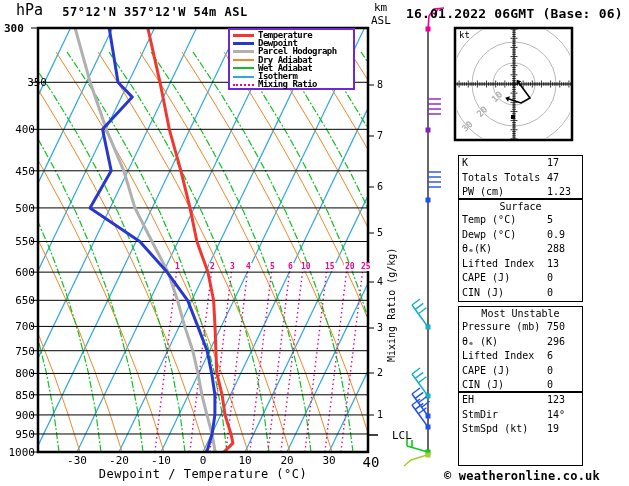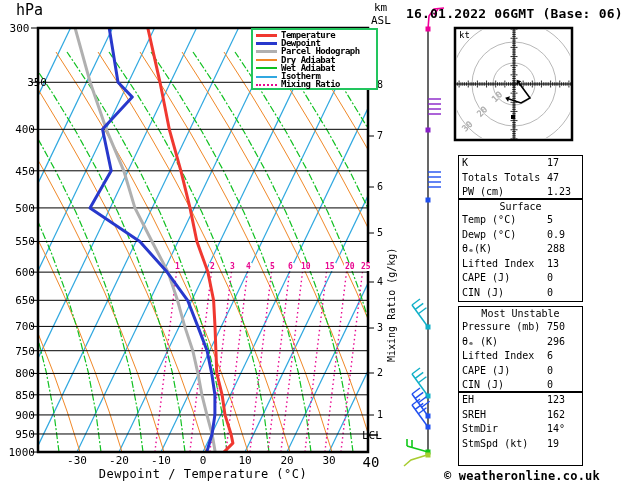--- a/index.html
+++ b/index.html
@@ -2,22 +2,22 @@
 <html><head>
 <meta charset="utf-8">
 <style>
   html,body{margin:0;padding:0;background:#fff;}
   .stage{position:relative;width:629px;height:486px;background:#fff;overflow:hidden;
          font-family:"DejaVu Sans Mono","Liberation Mono",monospace;color:#000;}
   .lbl{position:absolute;line-height:1;white-space:pre;}
   .bold{font-weight:bold;}
   svg{position:absolute;left:0;top:0;}
   
-  .legend{position:absolute;left:251px;top:28px;width:127px;height:62px;background:#fff;
-          border:2px solid #22c55e;z-index:4;box-sizing:border-box;padding-top:1px;}
+  .legend{position:absolute;left:228px;top:28px;width:127px;height:62px;background:#fff;
+          border:2px solid #6d28d9;z-index:4;box-sizing:border-box;padding-top:1px;}
   .legend .lrow{display:flex;align-items:center;height:8.3px;padding-left:3px;}
   .legend .swatch{width:21px;margin-right:4px;flex:none;}
   .legend .ltext{font-size:9px;font-weight:bold;letter-spacing:-0.5px;line-height:1;}
   
   .panel{position:absolute;left:458px;width:125px;border:1.5px solid #000;background:#fff;
          box-sizing:border-box;font-size:10px;z-index:4;}
   .panel .hdr{text-align:center;height:13px;line-height:13px;font-size:10px;}
   .panel .row{position:relative;height:14.5px;line-height:14.5px;padding-left:3px;}
   .panel .val{position:absolute;left:88px;top:0;}
   .mixlbl{position:absolute;z-index:3;font-size:8px;font-weight:bold;background:#fff;
@@ -316,20 +316,21 @@
           <text x="469.459" y="128.541" fill="#b0b0b0" font-size="9" font-weight="bold" transform="rotate(-45 469.459 128.541)" text-anchor="middle">30</text>
           <polyline points="519,83 530,98 521,103 509,99" fill="none" stroke="#000" stroke-width="1.6"></polyline>
           <polygon points="516.63454534549,79.77438001657718 521.4192149875671,81.22590900911744 516.5807850124329,84.77409099088256" fill="#000"></polygon>
           <polygon points="505.20526680779795,97.73508893593265 509.9486832980505,96.15395010584845 508.0513167019495,101.84604989415155" fill="#000"></polygon>
           <rect x="511" y="115" width="4" height="4" fill="#000"></rect>
         </g>
       </g>
     </svg>
 
   <div class="lbl" style="left:16px;top:3px;font-size:15px;">hPa</div>
+  <div class="lbl bold" style="left:40px;top:6px;width:230px;text-align:center;font-size:12px;letter-spacing:0.5px;">57°12'N 357°12'W 54m ASL</div>
   <div class="lbl" style="left:374px;top:2px;font-size:11px;">km</div>
   <div class="lbl" style="left:371px;top:15px;font-size:11px;">ASL</div>
   <div class="lbl bold" style="left:406px;top:7px;font-size:13px;letter-spacing:0.2px;">16.01.2022 06GMT (Base: 06)</div>
 
   <div class="legend" id="legend-box">
       <div class="lrow">
         <div class="swatch" style="background: rgb(240, 56, 48); height: 3px;"></div>
         <span class="ltext">Temperature</span>
       </div>
       <div class="lrow">
@@ -353,26 +354,26 @@
         <span class="ltext">Isotherm</span>
       </div>
       <div class="lrow">
         <div class="swatch" style="border-top: 2px dotted rgb(232, 8, 144); height: 0px;"></div>
         <span class="ltext">Mixing Ratio</span>
       </div>
     </div>
 
   <div class="lbl" style="left:73px;top:468px;width:260px;text-align:center;font-size:12px;letter-spacing:0.5px;">Dewpoint / Temperature (°C)</div>
   <div class="lbl rot" style="left:387px;top:362px;font-size:10px;">Mixing Ratio (g/kg)</div>
-  <div class="lbl" style="left:362px;top:430px;font-size:11px;">LCL</div>
+  <div class="lbl" style="left:392px;top:430px;font-size:11px;">LCL</div>
 
   <div class="lbl" style="left:459px;top:31px;font-size:9px;z-index:4;">kt</div>
 
   <div id="labels">
-      <div class="lbl" style="left:4px;top:23px;width:31px;text-align:center;font-size:11px;">300</div>
+      <div class="lbl" style="left:4px;top:23px;width:31px;text-align:left;font-size:11px;font-weight:bold;">300</div>
       <div class="lbl" style="left:16px;top:77px;width:31px;text-align:right;font-size:11px;">350</div>
       <div class="lbl" style="left:4px;top:124px;width:31px;text-align:right;font-size:11px;">400</div>
       <div class="lbl" style="left:4px;top:166px;width:31px;text-align:right;font-size:11px;">450</div>
       <div class="lbl" style="left:4px;top:203px;width:31px;text-align:right;font-size:11px;">500</div>
       <div class="lbl" style="left:4px;top:236px;width:31px;text-align:right;font-size:11px;">550</div>
       <div class="lbl" style="left:4px;top:267px;width:31px;text-align:right;font-size:11px;">600</div>
       <div class="lbl" style="left:4px;top:295px;width:31px;text-align:right;font-size:11px;">650</div>
       <div class="lbl" style="left:4px;top:321px;width:31px;text-align:right;font-size:11px;">700</div>
       <div class="lbl" style="left:4px;top:346px;width:31px;text-align:right;font-size:11px;">750</div>
       <div class="lbl" style="left:4px;top:368px;width:31px;text-align:right;font-size:11px;">800</div>
@@ -425,19 +426,18 @@
   <div class="panel" id="panel-mu" style="top:306px;height:86px;">
     <div class="hdr">Most Unstable</div>
   <div class="row"><span>Pressure (mb)</span><span class="val">750</span></div>
       <div class="row"><span>θₑ (K)</span><span class="val">296</span></div>
       <div class="row"><span>Lifted Index</span><span class="val">6</span></div>
       <div class="row"><span>CAPE (J)</span><span class="val">0</span></div>
       <div class="row"><span>CIN (J)</span><span class="val">0</span></div>
     </div>
   <div class="panel" id="panel-hodo" style="top:392px;height:74px;">
   <div class="row"><span>EH</span><span class="val">123</span></div>
-      <div class="row"><span>SREH</span><span class="val">162</span></div>
       <div class="row"><span>StmDir</span><span class="val">14°</span></div>
       <div class="row"><span>StmSpd (kt)</span><span class="val">19</span></div>
     </div>
 
   <div class="lbl bold" style="left:444px;top:470px;font-size:12px;letter-spacing:0.2px;">© weatheronline.co.uk</div>
 </div>
 
 </body></html>

